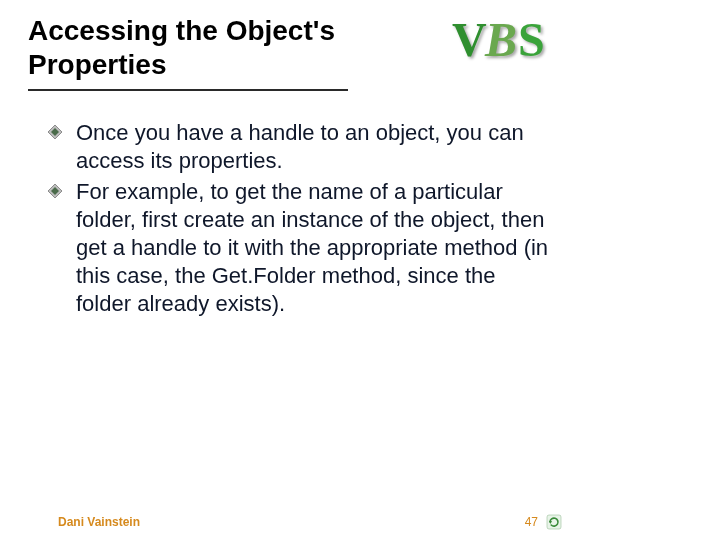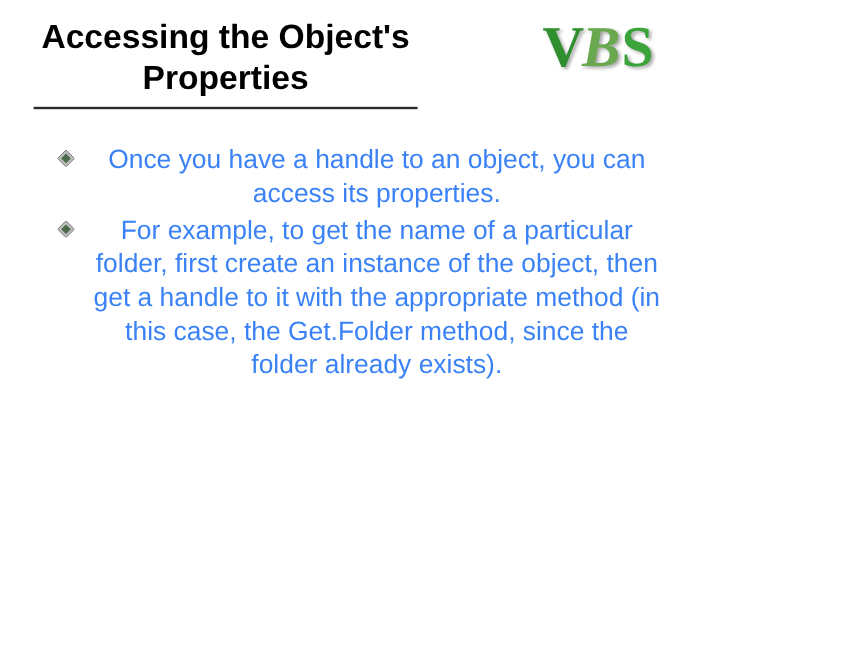--- a/index.html
+++ b/index.html
@@ -2,21 +2,20 @@
 <html><head>
 <meta charset="utf-8">
 <style>
   * { margin: 0; padding: 0; box-sizing: border-box; }
   html, body { width: 720px; height: 540px; background: #fff; font-family: Verdana, Arial, sans-serif; }
   .slide {
     position: relative;
     width: 580px;
     height: 540px;
     padding: 14px 28px 20px 28px;
-    text-align: center;
   }
   .header {
     position: relative;
     display: flex;
     align-items: flex-start;
   }
   .title {
     font-family: Arial, Helvetica, sans-serif;
     font-weight: 700;
     font-size: 28px;
@@ -55,21 +54,21 @@
   .bullet-icon {
     flex: 0 0 auto;
     margin-top: 6px;
     margin-right: 14px;
   }
   .bullet-icon svg { display: block; }
   .bullet-text {
     font-family: Verdana, Arial, sans-serif;
     font-size: 22px;
     line-height: 1.28;
-    color: #3b82f6;
+    color: #0f172a;
     max-width: 590px;
   }
   .bullet-text .bold { font-weight: 400; }
   .footer {
     position: absolute;
     left: 0; right: 0; bottom: 10px;
     padding: 0 18px 0 58px;
     display: flex;
     justify-content: space-between;
     align-items: center;
@@ -125,14 +124,27 @@
           <polygon points="7,3 11,7 7,11 3,7" fill="#4a6a4a"></polygon>
         </svg>
       </span>
       <div class="bullet-text">
         <span>For example, to get the name of a particular folder, first create an instance of the object, then get a handle to it with the appropriate method (in this case, the </span><span class="bold">Get.Folder</span><span> method, since the folder already exists).</span>
       </div>
     </div>
 
   </div>
 
+  <div class="footer">
+    <div class="author">Dani Vainstein</div>
+    <div class="footer-right">
+      <span class="page-num">47</span>
+      <span class="footer-icon">
+        <svg width="16" height="16" viewBox="0 0 16 16">
+          <rect x="1" y="1" width="14" height="14" rx="2" fill="#e8f4e8" stroke="#9ac09a" stroke-width="0.6"></rect>
+          <path d="M4 8 A4 4 0 1 1 5.2 11" fill="none" stroke="#3a8a3a" stroke-width="1.6" stroke-linecap="round"></path>
+          <polygon points="3,7 6,7 4.5,10" fill="#3a8a3a"></polygon>
+        </svg>
+      </span>
+    </div>
+  </div>
 
 </div>
 
 </body></html>

